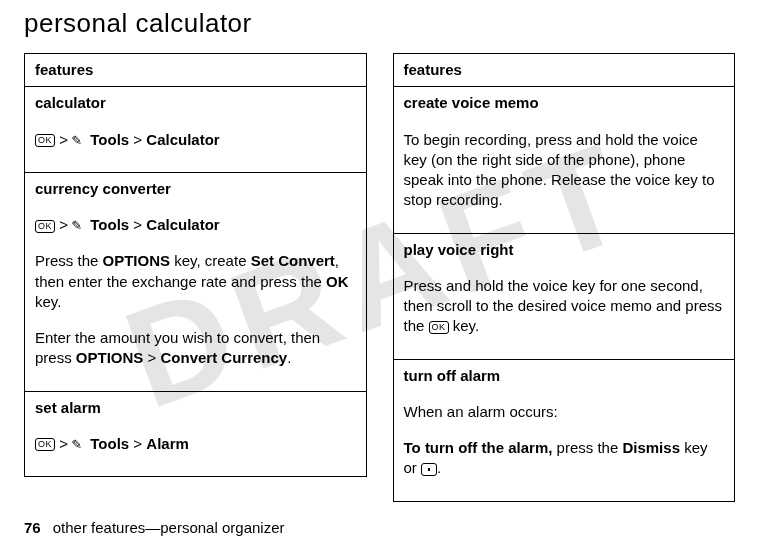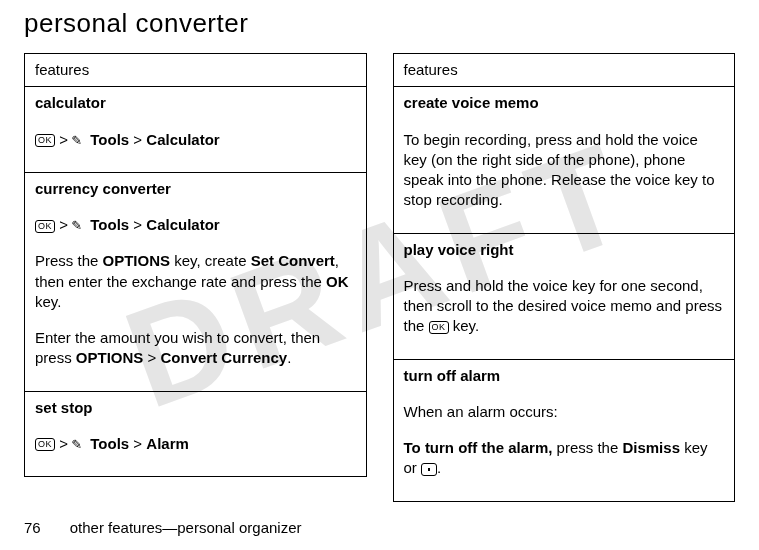--- a/index.html
+++ b/index.html
@@ -3,40 +3,40 @@
 <meta charset="utf-8">
 <style>
   html,body{margin:0;padding:0;width:759px;height:550px;background:#fff;font-family:Arial,Helvetica,sans-serif;color:#000;position:relative;overflow:hidden}
   .watermark{position:absolute;top:50%;left:50%;transform:translate(-50%,-50%) rotate(-20deg);font-size:140px;font-weight:bold;color:#e5e5e5;letter-spacing:10px;user-select:none;z-index:0;white-space:nowrap}
   .page{position:relative;z-index:1;padding:8px 24px 0 24px;box-sizing:border-box;height:100%}
   .heading{font-size:26px;font-weight:normal;margin:0 0 14px 0;letter-spacing:0.5px}
   .cols{display:flex;gap:26px}
   .col{flex:1}
   table.feat{border-collapse:collapse;width:100%;border:1.5px solid #000}
   table.feat td{border:1.5px solid #000;padding:6px 10px;font-size:15px;line-height:1.35;vertical-align:top}
-  td.hdr{font-weight:normal;font-size:15px}
+  td.hdr{font-weight:bold;font-size:15px}
   .sub{font-weight:bold}
   .nav{font-family:Arial,Helvetica,sans-serif}
   .ok{display:inline-block;border:1.2px solid #000;border-radius:3px;font-size:9px;padding:0 2px;line-height:11px;vertical-align:middle;font-family:Arial;letter-spacing:0.5px}
   .hkey{display:inline-block;border:1.2px solid #000;border-radius:3px;width:14px;height:11px;vertical-align:middle;position:relative}
   .hkey:before{content:"";position:absolute;top:4px;left:6px;width:2px;height:3px;background:#000}
   .tools-icon{display:inline-block;width:14px;height:12px;vertical-align:middle;position:relative}
   .tools-icon:before{content:"✎";font-size:13px;position:absolute;left:-1px;top:-3px}
   .cond{font-family:"Arial Narrow",Arial,sans-serif;font-stretch:condensed;font-weight:bold}
   .footer{position:absolute;bottom:14px;left:24px;font-size:15px}
-  .footer .pnum{font-weight:normal;margin-right:29px}
+  .footer .pnum{font-weight:bold;margin-right:12px}
   p{margin:16px 0}
 </style>
 </head>
 <body>
 
 <div class="watermark">DRAFT</div>
 
 <div class="page">
-  <h1 class="heading">personal converter</h1>
+  <h1 class="heading">personal calculator</h1>
 
   <div class="cols">
 
     <div class="col">
       <table class="feat">
         <tbody>
             <tr>
               <td class="hdr">features</td>
             </tr>
 
@@ -69,21 +69,21 @@
             <span>Press the </span><span class="cond">OPTIONS</span><span> key, create </span><span class="cond">Set Convert</span><span>, then enter the exchange rate and press the </span><span class="cond">OK</span><span> key.</span>
           </p>
           <p>
             <span>Enter the amount you wish to convert, then press </span><span class="cond">OPTIONS</span><span> &gt; </span><span class="cond">Convert Currency</span><span>.</span>
           </p>
         </td>
             </tr>
 
         <tr>
               <td>
-          <div class="sub">set stop</div>
+          <div class="sub">set alarm</div>
           <p class="nav">
             <span class="ok">OK</span>
             <span>&gt;</span>
             <span class="tools-icon"></span>
             <span class="cond">Tools</span>
             <span>&gt;</span>
             <span class="cond">Alarm</span>
           </p>
         </td>
             </tr>

